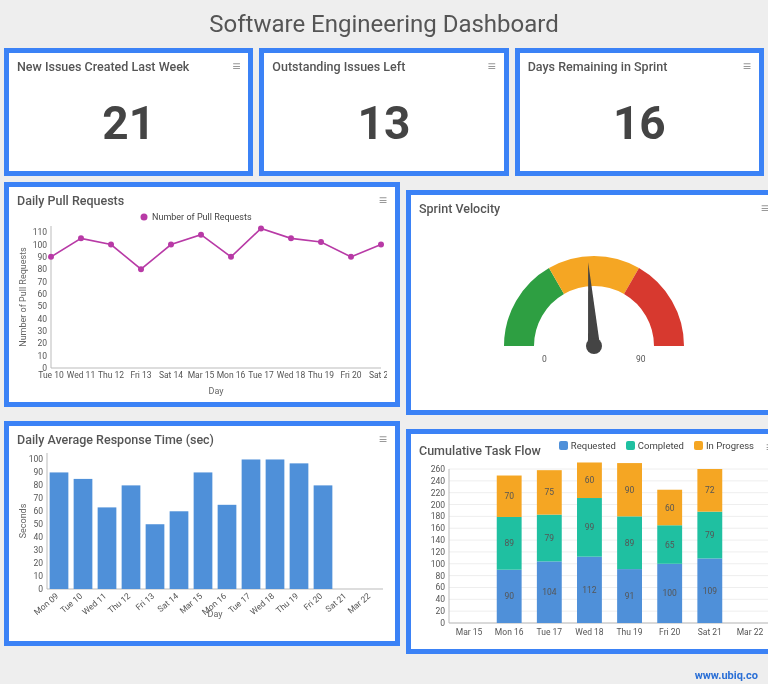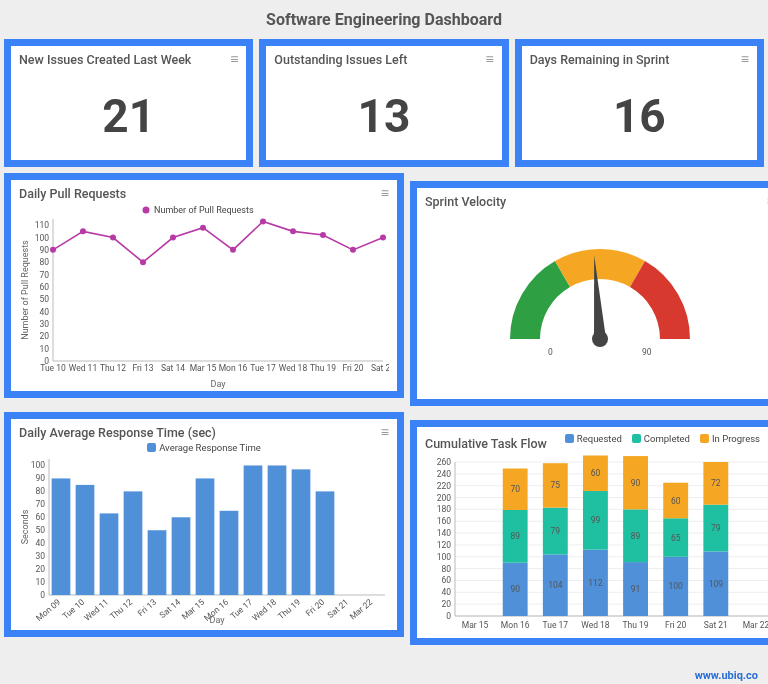--- a/index.html
+++ b/index.html
@@ -8,29 +8,29 @@
     font-family: "Segoe UI", Roboto, Arial, sans-serif;
     background: #eeeeee;
     width: 768px;
     height: 684px;
     overflow: hidden;
     color: #333;
   }
   .dashboard { padding: 4px; }
   .title {
     text-align: center;
-    font-size: 16px;
-    font-weight: 700;
+    font-size: 24px;
+    font-weight: 400;
     color: #555;
     padding: 6px 0 10px;
   }
   .row { display: flex; gap: 6px; margin-bottom: 6px; }
   .card {
     background: #fff;
-    border: 7px solid #3b82f6;
+    border: 5px solid #3b82f6;
     position: relative;
     padding: 6px 8px 8px;
   }
   .card-title {
     font-size: 12.5px;
     color: #555;
     font-weight: 500;
   }
   .menu-icon {
     position: absolute;
@@ -161,26 +161,20 @@
           </svg>
       </div>
     </div>
   </div>
 
   <div class="row">
     <div class="card half-l">
       <div class="card-title">Daily Average Response Time (sec)</div>
       <div class="menu-icon">≡</div>
       <div class="chart-wrap">
-        <div class="legend-box" style="justify-content:center;margin-top:2px">
-          <div class="legend-item">
-              <span class="legend-sq" style="background:#4f90d9"></span>
-              <span>Average Response Time</span>
-            </div>
-        </div>
         <svg id="svg-rt" width="370" height="172">
             <text x="26" y="145" class="tick" text-anchor="end">0</text>
             <text x="26" y="132.04761904761904" class="tick" text-anchor="end">10</text>
             <text x="26" y="119.0952380952381" class="tick" text-anchor="end">20</text>
             <text x="26" y="106.14285714285714" class="tick" text-anchor="end">30</text>
             <text x="26" y="93.19047619047619" class="tick" text-anchor="end">40</text>
             <text x="26" y="80.23809523809524" class="tick" text-anchor="end">50</text>
             <text x="26" y="67.28571428571429" class="tick" text-anchor="end">60</text>
             <text x="26" y="54.33333333333334" class="tick" text-anchor="end">70</text>
             <text x="26" y="41.38095238095238" class="tick" text-anchor="end">80</text>

